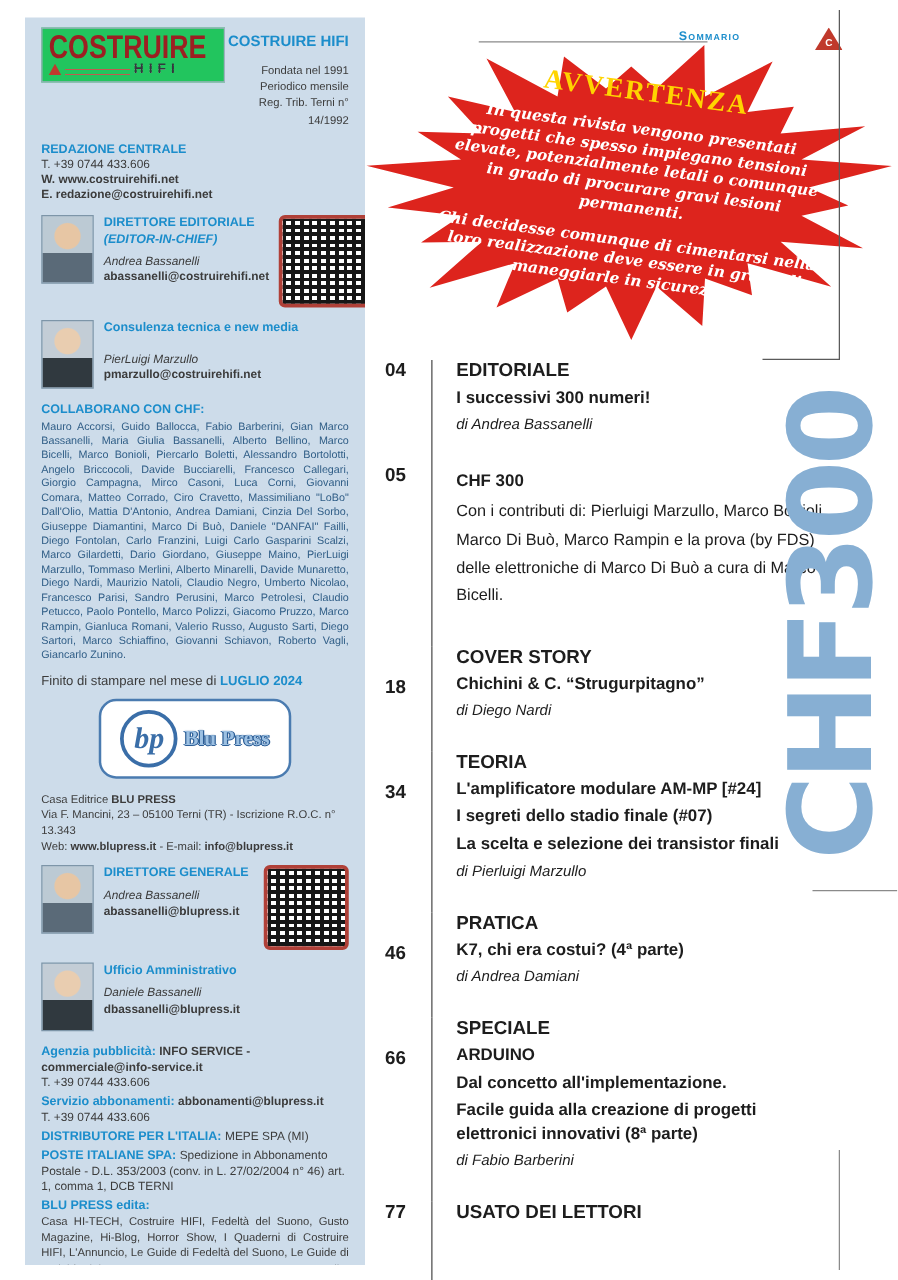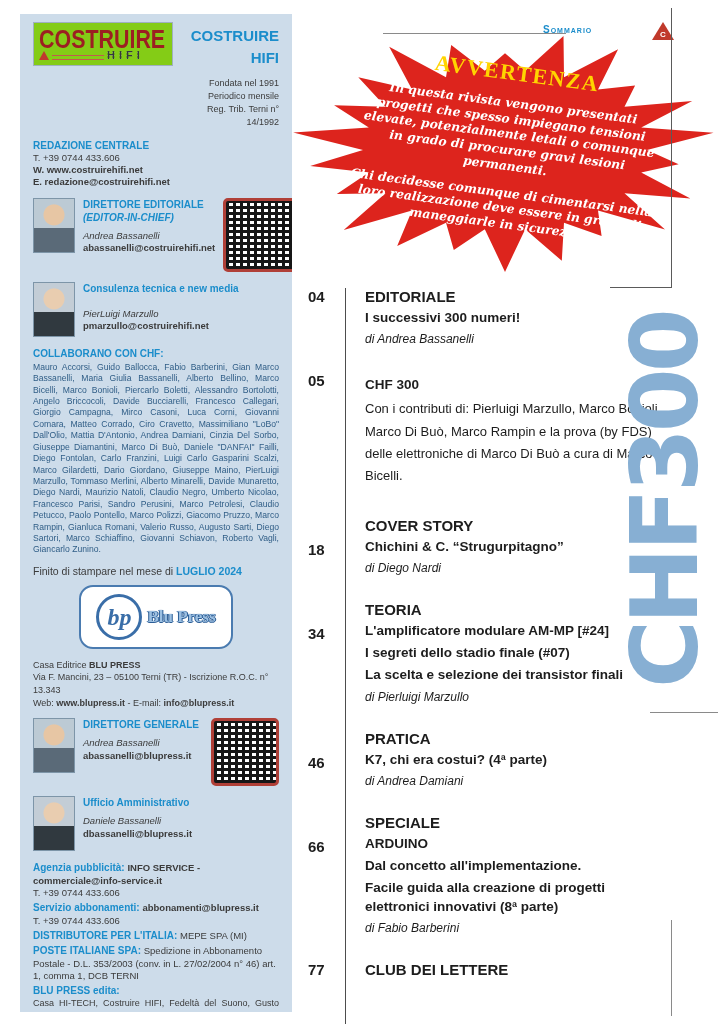--- a/index.html
+++ b/index.html
@@ -8,35 +8,35 @@
 
   
   .sidebar{position:absolute;left:20px;top:14px;width:272px;height:998px;
            background:#cddcea;box-sizing:border-box;padding:8px 13px;overflow:hidden;}
   .blue{color:#1b8dcb;}
   .bold{font-weight:bold;}
   .it{font-style:italic;}
   .small{font-size:9.5px;line-height:1.3;}
 
   .logo-row{display:flex;justify-content:space-between;margin-bottom:10px;}
-  .logo-box{width:159px;height:44px;background:#84cc16;border:1px solid #9fb0bf;
+  .logo-box{width:159px;height:44px;background:#22c55e;border:1px solid #9fb0bf;
             box-sizing:border-box;padding:2px 5px;}
   .logo-word{font-family:"Liberation Sans",sans-serif;font-weight:900;color:#9c1f22;
              font-size:21px;letter-spacing:0px;transform:scale(1.02,1.25);transform-origin:left top;
              white-space:nowrap;line-height:1;}
   .logo-sub{display:flex;align-items:center;gap:3px;margin-top:4px;}
   .logo-tri{width:0;height:0;border-left:5px solid transparent;border-right:5px solid transparent;
             border-bottom:9px solid #c03a2e;}
   .logo-fineprint{width:52px;height:8px;
       background:repeating-linear-gradient(0deg,#c25a50 0 1px,transparent 1px 4px);}
   .logo-hifi{font-weight:bold;color:#33383d;font-size:11px;letter-spacing:4px;
       background:repeating-linear-gradient(0deg,transparent 0 2px,#ffffff 2px 3px);
       -webkit-background-clip:text;line-height:1;}
   .mast-info{text-align:right;font-size:9px;line-height:1.45;padding-top:3px;}
-  .mast-name{font-size:15px;margin-bottom:8px;}
+  .mast-name{font-size:12px;margin-bottom:8px;}
 
   .block{margin-bottom:9px;}
   .h-blue{font-size:10px;font-weight:bold;color:#1b8dcb;line-height:1.3;}
 
   .person-row{display:flex;gap:8px;margin-bottom:10px;}
   .photo{flex:none;width:40px;height:53px;border:1px solid #7d95a8;background:
      radial-gradient(circle at 50% 30%,#e7c6a4 0 10px,transparent 11px),
      linear-gradient(180deg,#bccad4 0 55%,#5a6a78 55%);}
   .photo.suit{background:
      radial-gradient(circle at 50% 30%,#e9cdb0 0 10px,transparent 11px),
@@ -307,21 +307,21 @@
         <div class="toc-line">ARDUINO</div>
         <div class="toc-line">Dal concetto all'implementazione.</div>
         <div class="toc-line">Facile guida alla creazione di progetti elettronici innovativi (8ª parte)</div>
         <div class="toc-author">di Fabio Barberini</div>
       </div>
     </div>
 
     <div class="toc-section last">
       <div class="toc-num">77</div>
       <div class="toc-body">
-        <div class="toc-title">CLUB DEI LETTERE</div>
+        <div class="toc-title">USATO DEI LETTORI</div>
 
       </div>
     </div>
 
   </div>
 
   <div class="chf">
     <span>CHF300</span>
   </div>
 

